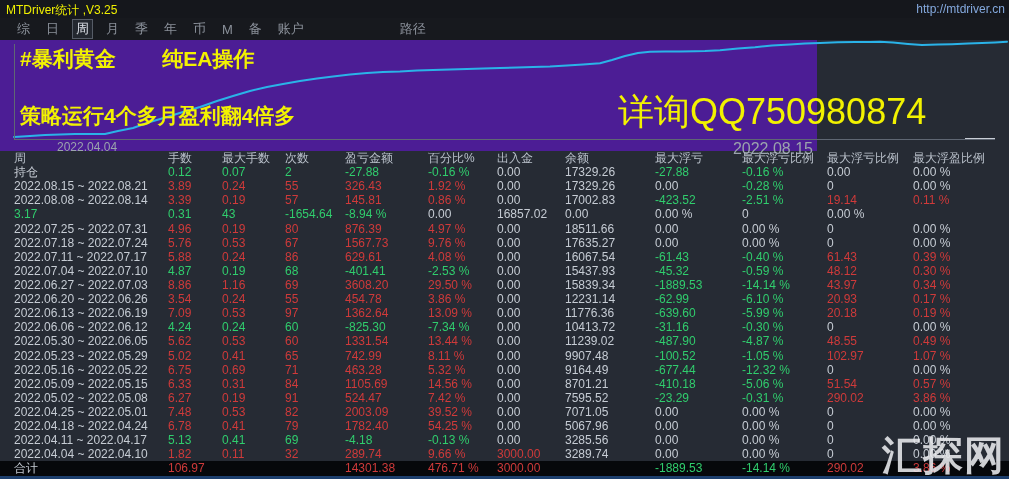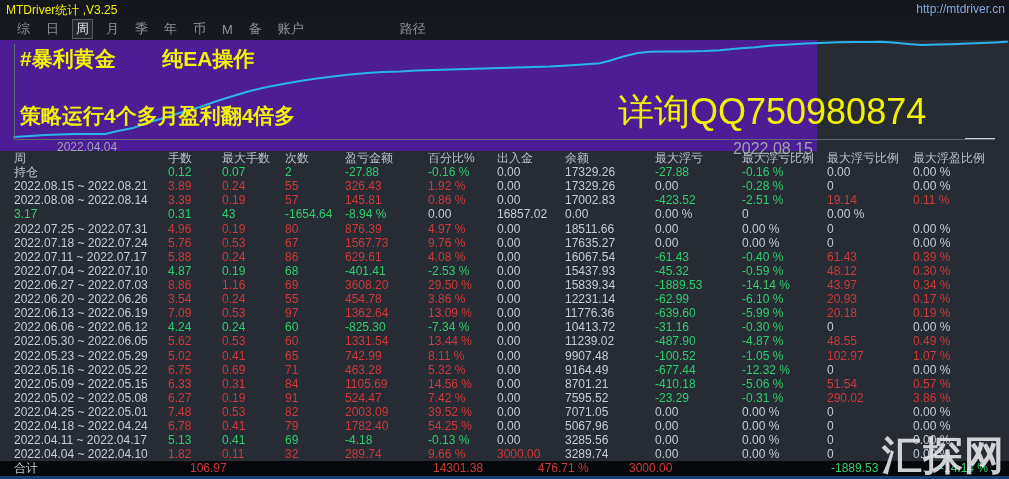--- a/index.html
+++ b/index.html
@@ -25,21 +25,21 @@
   .ann2{position:absolute;left:20px;top:30px;font-size:21px;font-weight:bold;color:#f2f200;white-space:pre;margin-top:32px;}
   .qq{position:absolute;left:618px;top:48px;font-size:36px;color:#f2f200;white-space:pre;}
   .date-l{position:absolute;left:57px;top:100px;font-size:12px;color:#9ba3ad;}
   .date-r{position:absolute;right:4px;top:100px;font-size:16px;color:#9ba3ad;}
   
   .table{position:absolute;top:151px;left:0;width:1009px;box-sizing:border-box;padding-left:14px;}
   .trow{display:grid;grid-template-columns:154px 54px 63px 60px 83px 69px 68px 90px 87px 85px 86px auto;
         height:14.12px;line-height:14.12px;font-size:12px;white-space:nowrap;}
   .trow span{overflow:hidden;}
   .thead span{color:#b9c0ca;}
-  .trow.total{background:#06080b;margin-left:-14px;padding-left:14px;gap:22px;}
+  .trow.total{background:#06080b;margin-left:-14px;padding-left:14px;}
   .c-w{color:#c6ccd4;}
   .c-r{color:#cf3a3a;}
   .c-g{color:#30cd6d;}
   
   .watermark{position:absolute;right:4px;top:428px;font-size:40px;font-weight:bold;
              color:rgba(233,235,238,0.88);font-family:"DejaVu Sans",sans-serif;letter-spacing:1px;}
   .bottombar{position:absolute;bottom:0;left:0;width:100%;height:3px;background:#1d3f6d;}
 </style>
 </head>
 <body>

